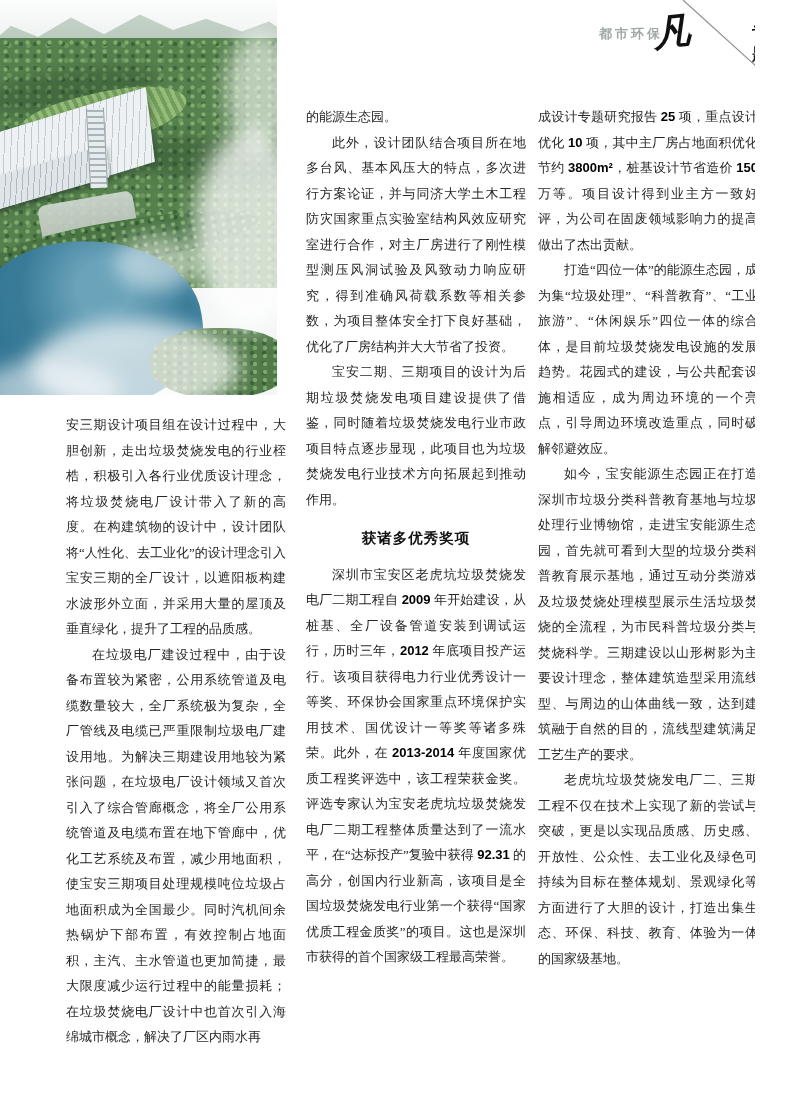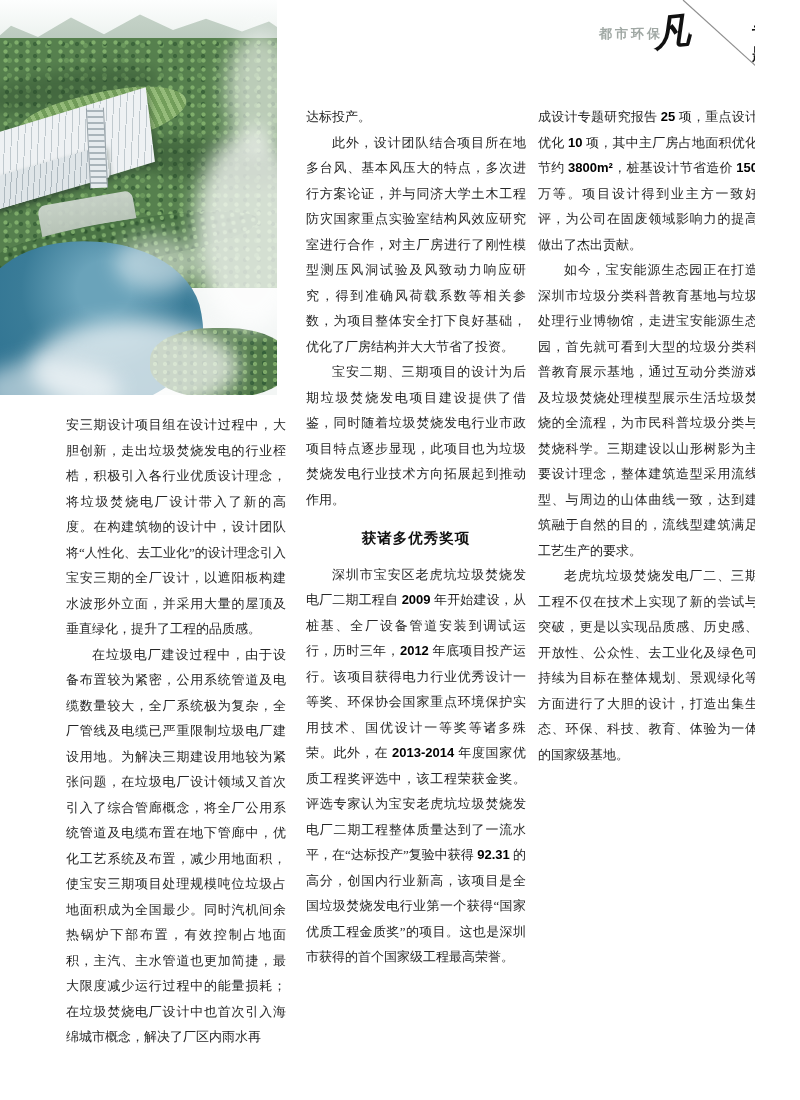--- a/index.html
+++ b/index.html
@@ -128,25 +128,26 @@
   <div class="brand">都市环保</div>
   <div class="logo-glyph">凡</div>
   <div class="section-label">专题</div>
   <div class="page-badge">49</div>
 
   <div class="col" id="col1">
       <p class="para"><span>安三期设计项目组在设计过程中，大胆创新，走出垃圾焚烧发电的行业桎梏，积极引入各行业优质设计理念，将垃圾焚烧电厂设计带入了新的高度。在构建筑物的设计中，设计团队将“人性化、去工业化”的设计理念引入宝安三期的全厂设计，以遮阳板构建水波形外立面，并采用大量的屋顶及垂直绿化，提升了工程的品质感。</span></p>
       <p class="para indent"><span>在垃圾电厂建设过程中，由于设备布置较为紧密，公用系统管道及电缆数量较大，全厂系统极为复杂，全厂管线及电缆已严重限制垃圾电厂建设用地。为解决三期建设用地较为紧张问题，在垃圾电厂设计领域又首次引入了综合管廊概念，将全厂公用系统管道及电缆布置在地下管廊中，优化工艺系统及布置，减少用地面积，使宝安三期项目处理规模吨位垃圾占地面积成为全国最少。同时汽机间余热锅炉下部布置，有效控制占地面积，主汽、主水管道也更加简捷，最大限度减少运行过程中的能量损耗；在垃圾焚烧电厂设计中也首次引入海绵城市概念，解决了厂区内雨水再</span></p>
     </div>
   <div class="col" id="col2">
-      <p class="para"><span>达标投产。</span></p>
+      <p class="para"><span>的能源生态园。</span></p>
       <p class="para indent"><span>此外，设计团队结合项目所在地多台风、基本风压大的特点，多次进行方案论证，并与同济大学土木工程防灾国家重点实验室结构风效应研究室进行合作，对主厂房进行了刚性模型测压风洞试验及风致动力响应研究，得到准确风荷载系数等相关参数，为项目整体安全打下良好基础，优化了厂房结构并大大节省了投资。</span></p>
       <p class="para indent"><span>宝安二期、三期项目的设计为后期垃圾焚烧发电项目建设提供了借鉴，同时随着垃圾焚烧发电行业市政项目特点逐步显现，此项目也为垃圾焚烧发电行业技术方向拓展起到推动作用。</span></p>
       <h3 class="col-heading">获诸多优秀奖项</h3>
       <p class="para indent"><span>深圳市宝安区老虎坑垃圾焚烧发电厂二期工程自 </span><span class="num">2009</span><span> 年开始建设，从桩基、全厂设备管道安装到调试运行，历时三年，</span><span class="num">2012</span><span> 年底项目投产运行。该项目获得电力行业优秀设计一等奖、环保协会国家重点环境保护实用技术、国优设计一等奖等诸多殊荣。此外，在 </span><span class="num">2013-2014</span><span> 年度国家优质工程奖评选中，该工程荣获金奖。评选专家认为宝安老虎坑垃圾焚烧发电厂二期工程整体质量达到了一流水平，在“达标投产”复验中获得 </span><span class="num">92.31</span><span> 的高分，创国内行业新高，该项目是全国垃圾焚烧发电行业第一个获得“国家优质工程金质奖”的项目。这也是深圳市获得的首个国家级工程最高荣誉。</span></p>
     </div>
   <div class="col" id="col3">
       <p class="para"><span>成设计专题研究报告 </span><span class="num">25</span><span> 项，重点设计优化 </span><span class="num">10</span><span> 项，其中主厂房占地面积优化节约 </span><span class="num">3800m²</span><span>，桩基设计节省造价 </span><span class="num">150</span><span> 万等。项目设计得到业主方一致好评，为公司在固废领域影响力的提高做出了杰出贡献。</span></p>
+      <p class="para indent"><span>打造“四位一体”的能源生态园，成为集“垃圾处理”、“科普教育”、“工业旅游”、“休闲娱乐”四位一体的综合体，是目前垃圾焚烧发电设施的发展趋势。花园式的建设，与公共配套设施相适应，成为周边环境的一个亮点，引导周边环境改造重点，同时破解邻避效应。</span></p>
       <p class="para indent"><span>如今，宝安能源生态园正在打造深圳市垃圾分类科普教育基地与垃圾处理行业博物馆，走进宝安能源生态园，首先就可看到大型的垃圾分类科普教育展示基地，通过互动分类游戏及垃圾焚烧处理模型展示生活垃圾焚烧的全流程，为市民科普垃圾分类与焚烧科学。三期建设以山形树影为主要设计理念，整体建筑造型采用流线型、与周边的山体曲线一致，达到建筑融于自然的目的，流线型建筑满足工艺生产的要求。</span></p>
       <p class="para indent"><span>老虎坑垃圾焚烧发电厂二、三期工程不仅在技术上实现了新的尝试与突破，更是以实现品质感、历史感、开放性、公众性、去工业化及绿色可持续为目标在整体规划、景观绿化等方面进行了大胆的设计，打造出集生态、环保、科技、教育、体验为一体的国家级基地。</span></p>
     </div>
 
 </div>
 
 </body></html>

